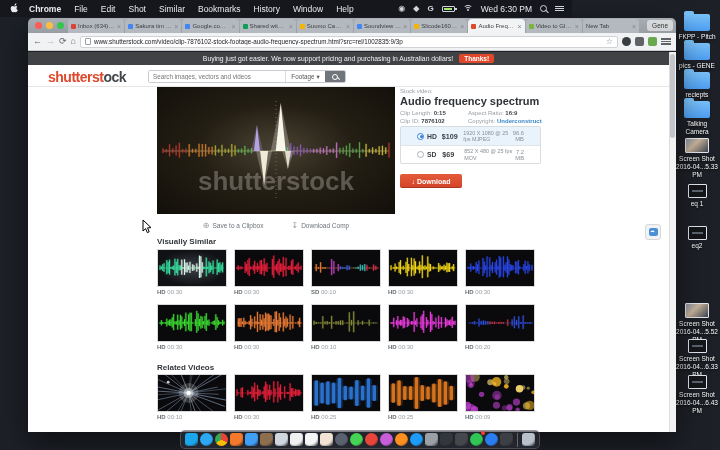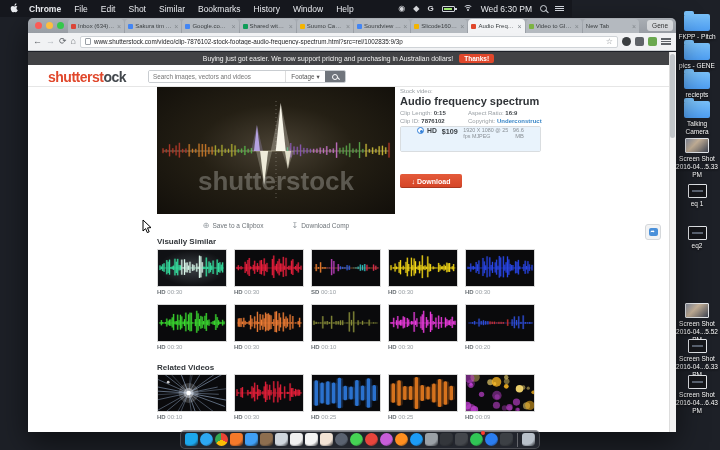--- a/index.html
+++ b/index.html
@@ -95,21 +95,21 @@
   .player { position:absolute; left:129px; top:35px; width:238px; height:127px;
             background:radial-gradient(ellipse at 50% 48%, #4a4234 0%, #241f14 46%, #120f0a 100%); overflow:hidden; }
   .wm { position:absolute; left:0; right:0; top:62%; text-align:center; font-size:26px; font-weight:bold;
         color:rgba(205,205,200,.34); letter-spacing:0; }
   .kicker { position:absolute; left:372px; top:36px; font-size:6px; color:#9aa0a5; }
   .vtitle { position:absolute; left:372px; top:43px; font-size:11px; font-weight:bold; color:#2f3337; }
   .meta { position:absolute; font-size:6px; color:#9aa0a5; }
   .meta b { color:#41464b; font-weight:bold; }
   .meta a { color:#3a87c8; font-weight:bold; text-decoration:none; }
   .ptable { position:absolute; left:372px; top:74px; width:141px; border:1px solid #d9dde0; border-radius:2px; background:#fff; }
-  .prow { display:flex; align-items:flex-start; height:24px; border-top:1px solid #e2e5e8; padding:0 16px; }
+  .prow { display:flex; align-items:center; height:18px; border-top:1px solid #e2e5e8; padding:0 16px; }
   .prow:first-child { border-top:0; }
   .prow.sel { background:#e9f3fc; }
   .radio { width:7px; height:7px; border:1px solid #aab1b7; border-radius:50%; margin-right:3px; flex:0 0 auto; position:relative; background:#fff; }
   .prow.sel .radio { border-color:#2f7ed8; }
   .prow.sel .radio:after { content:""; position:absolute; left:1.5px; top:1.5px; width:3px; height:3px; border-radius:50%; background:#2f7ed8; }
   .pname { width:18px; font-size:6.8px; font-weight:bold; color:#3a3f44; }
   .pprice { width:26px; font-size:7.2px; font-weight:bold; color:#3a3f44; }
   .pspecs { width:60px; font-size:5.4px; color:#8a9096; line-height:1.15; }
   .psize { flex:1; text-align:right; font-size:5.8px; color:#8a9096; }
   .dlbtn { position:absolute; left:372px; top:122px; width:62px; height:14px; border-radius:2px;
@@ -468,20 +468,27 @@
     <div class="meta" style="left:440px;top:66px"><span>Copyright:</span> <a>Underconstruct</a></div>
 
     <div class="ptable" id="priceRows">
         <div class="prow sel">
           <span class="radio"></span>
     <span class="pname">HD</span>
     <span class="pprice">$109</span>
     <span class="pspecs">1920 X 1080 @ 25 fps MJPEG</span>
     <span class="psize">96.6 MB</span>
         </div>
+        <div class="prow">
+          <span class="radio"></span>
+    <span class="pname">SD</span>
+    <span class="pprice">$69</span>
+    <span class="pspecs">852 X 480 @ 25 fps MOV</span>
+    <span class="psize">7.2 MB</span>
+        </div>
       </div>
     <div class="dlbtn">
       <span>↓</span>
       <span>Download</span>
     </div>
 
     <div class="acts">
       <span class="act">
           <span class="ic">⊕</span>
           <span>Save to a Clipbox</span>

